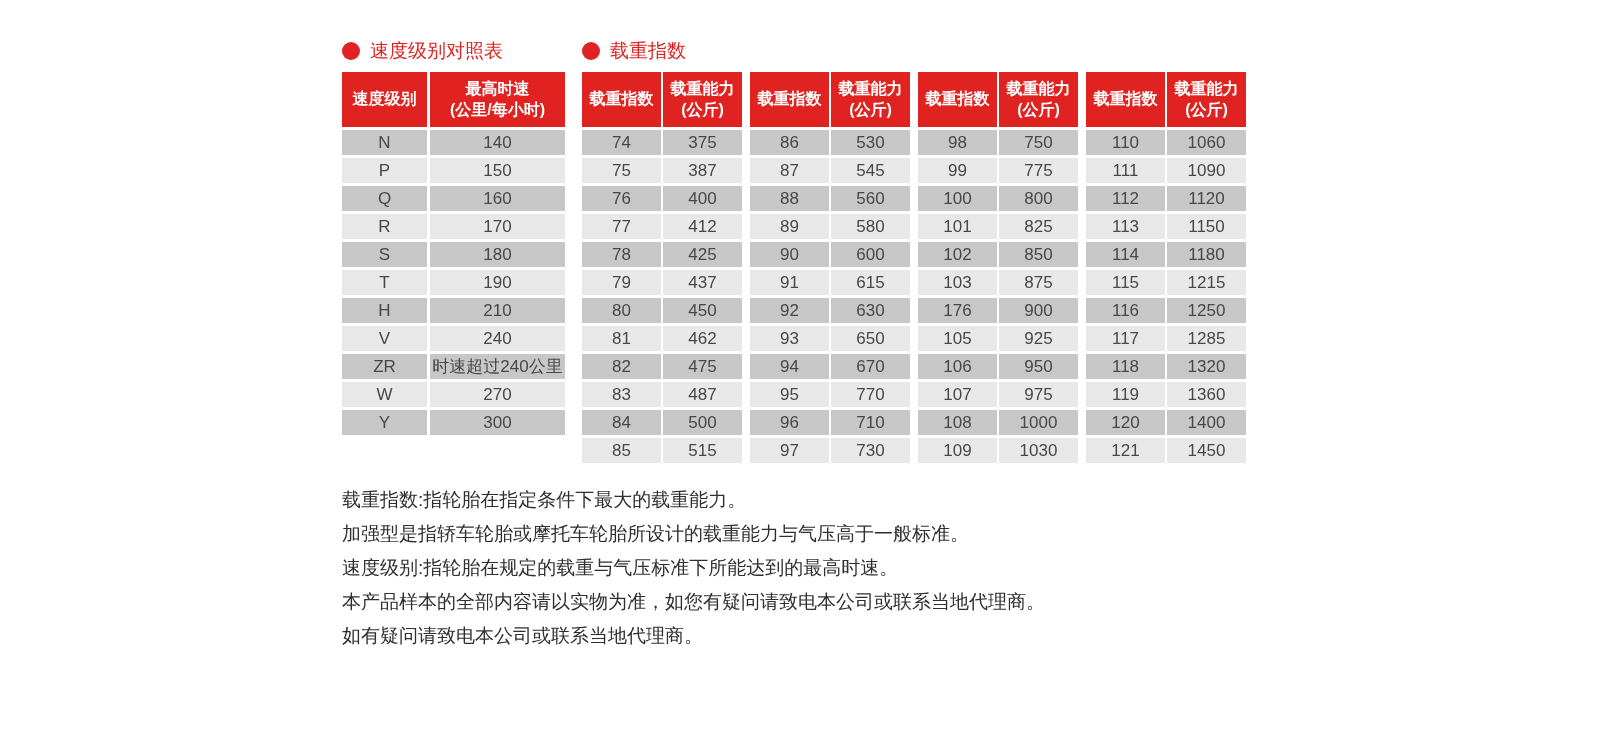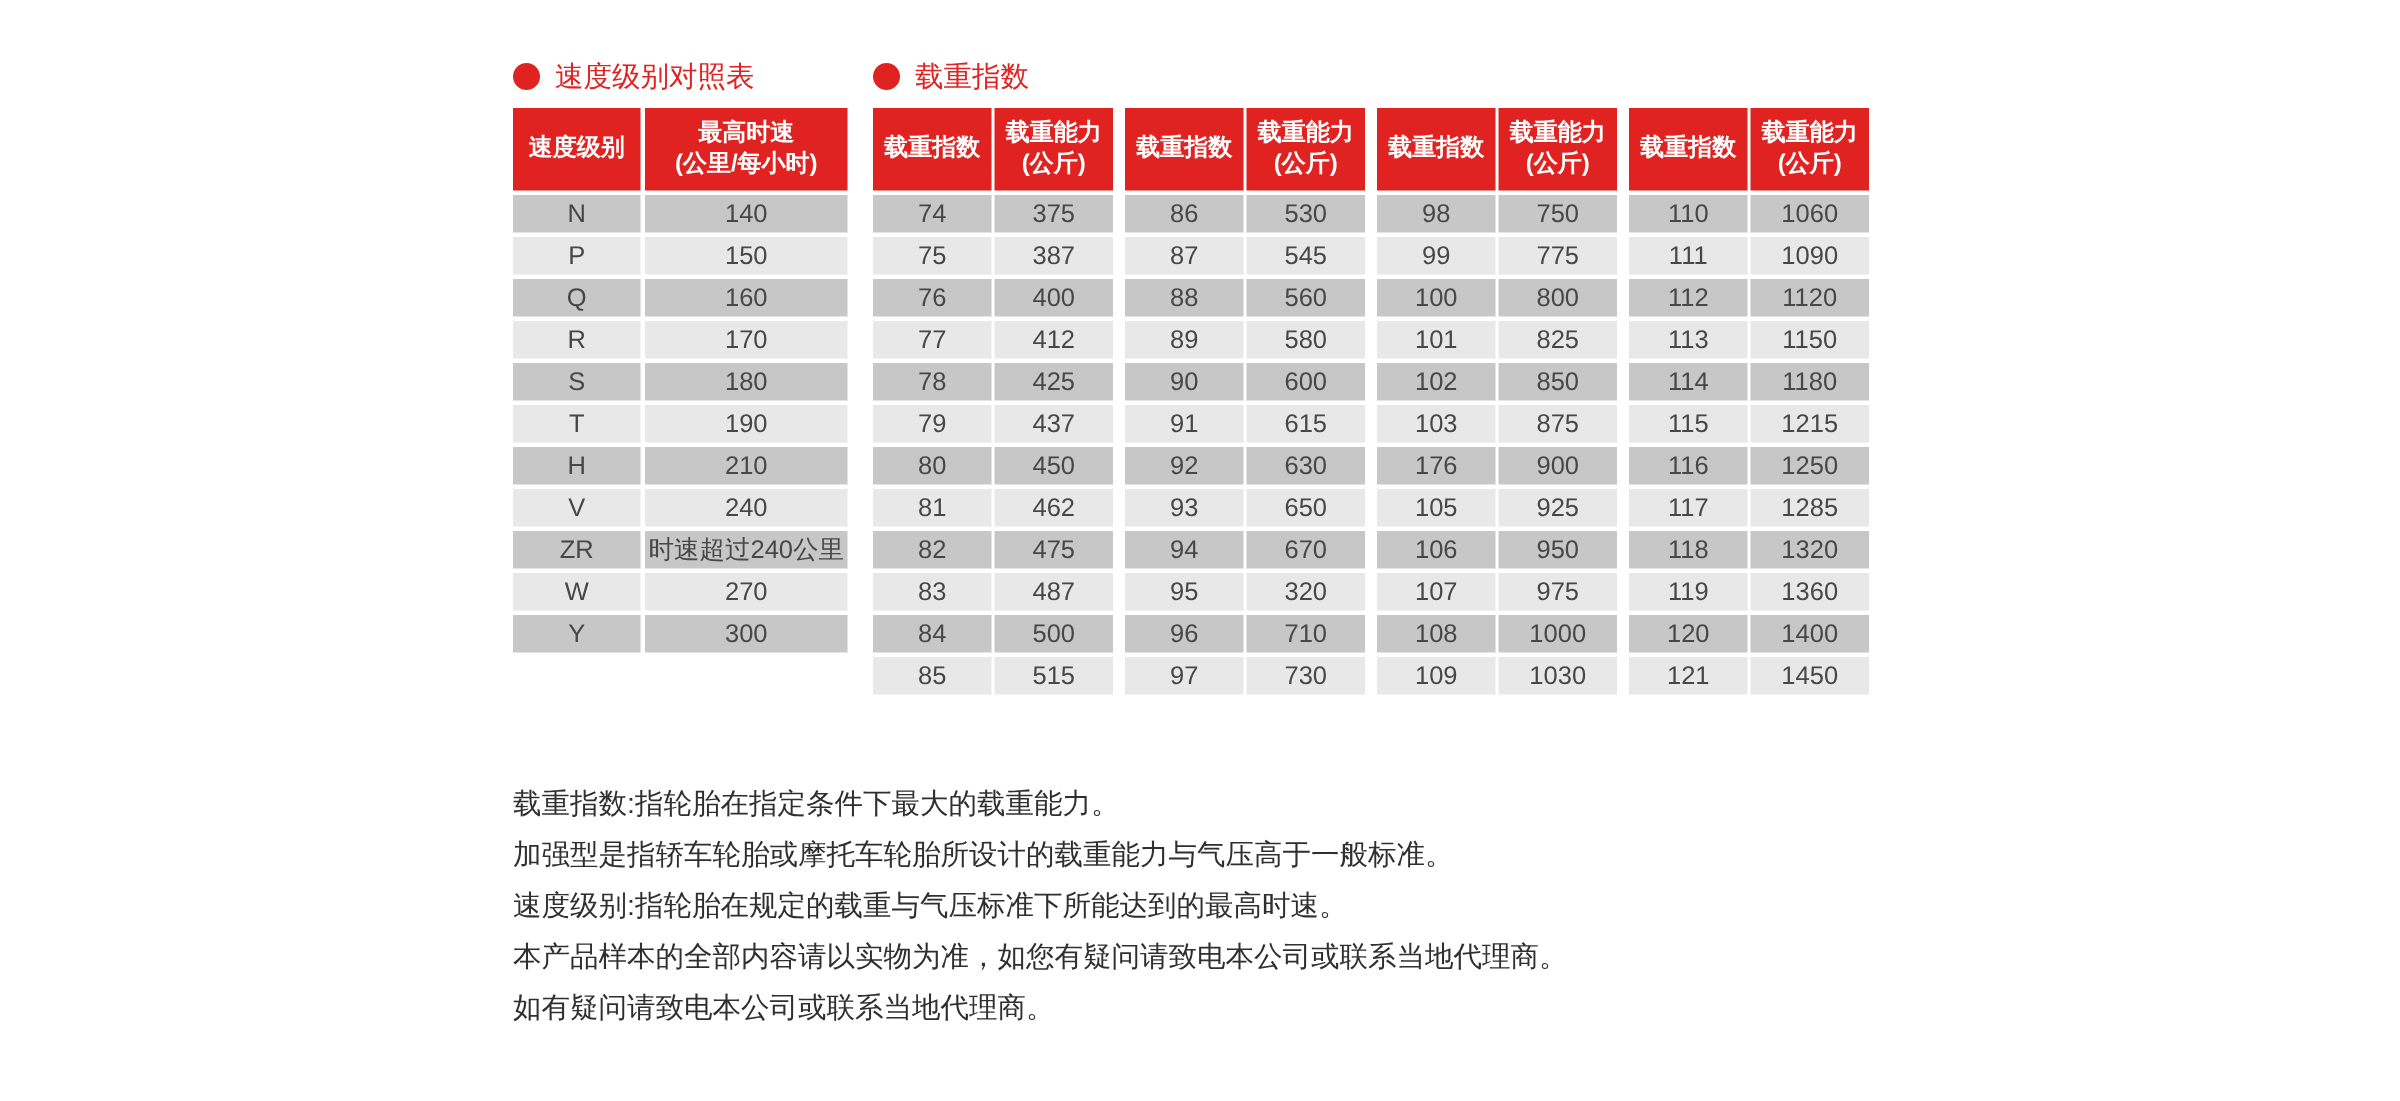--- a/index.html
+++ b/index.html
@@ -85,21 +85,20 @@
   }
   .td.dark  { background: var(--row-dark); }
   .td.light { background: var(--row-light); }
   .notes {
     position: absolute;
     left: 342px; top: 483px;
     font-size: 19px;
     line-height: 34px;
     color: var(--note-text);
     white-space: nowrap;
-    margin-top: 37px;
   }
 </style>
 </head>
 <body>
 
 <div class="content">
 
   <section>
     <div class="section-title">
       <span class="bullet"></span>
@@ -193,21 +192,21 @@
           <div class="td dark">600</div>
           <div class="td light">91</div>
           <div class="td light">615</div>
           <div class="td dark">92</div>
           <div class="td dark">630</div>
           <div class="td light">93</div>
           <div class="td light">650</div>
           <div class="td dark">94</div>
           <div class="td dark">670</div>
           <div class="td light">95</div>
-          <div class="td light">320</div>
+          <div class="td light">770</div>
           <div class="td dark">96</div>
           <div class="td dark">710</div>
           <div class="td light">97</div>
           <div class="td light">730</div>
         </div>
         <div class="grid-table load-group">
           <div class="th">载重指数</div>
           <div class="th">
             <span>载重能力</span>
             <span>(公斤)</span>

